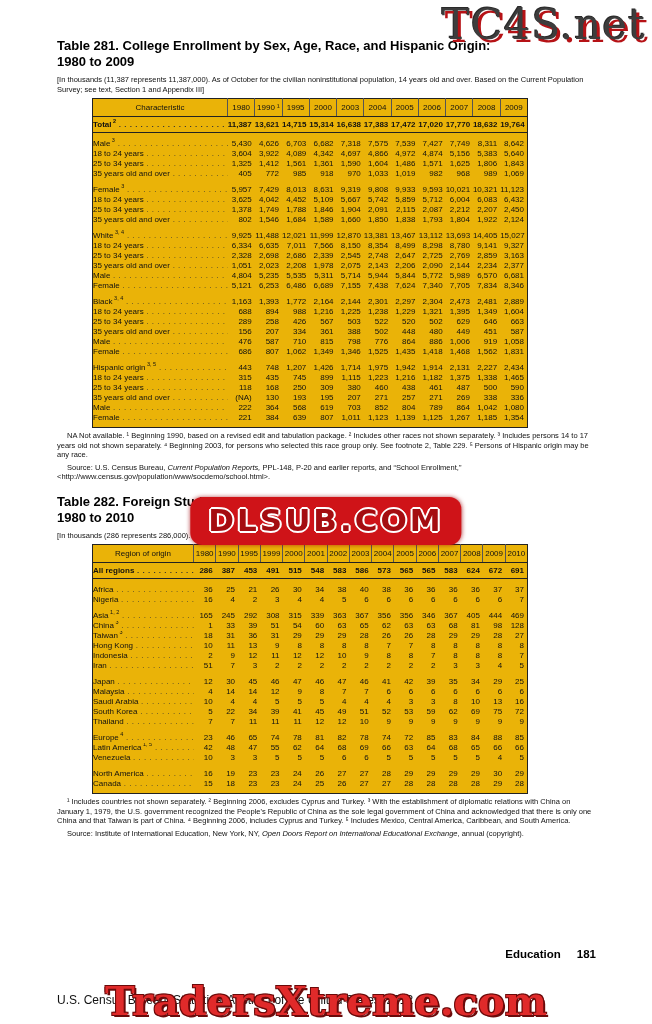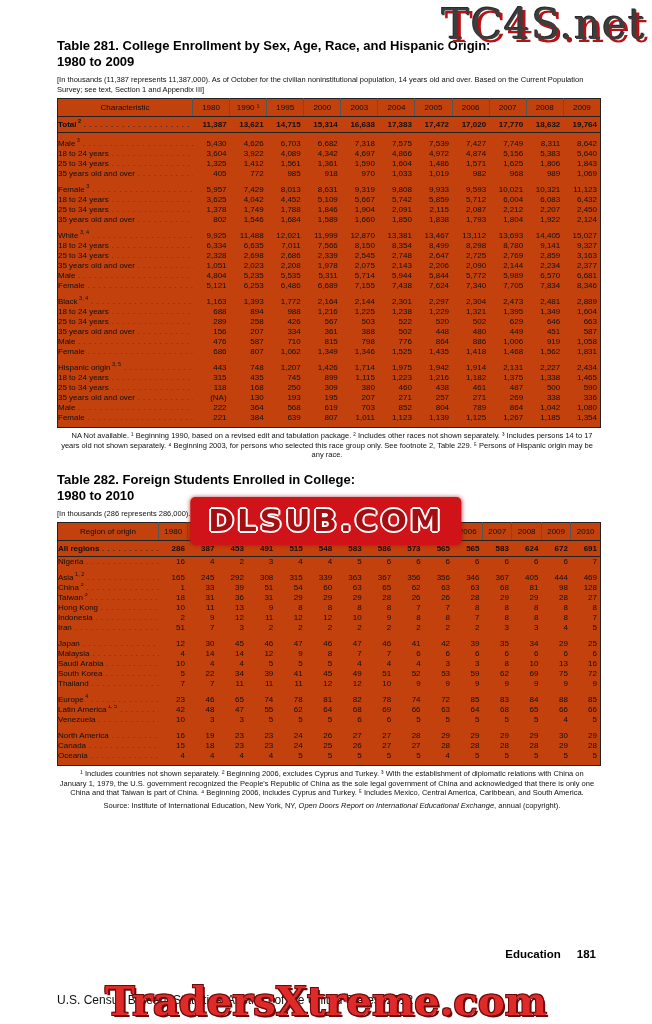--- a/index.html
+++ b/index.html
@@ -18,21 +18,21 @@
     font-size: 13px; font-weight: bold; line-height: 16px;
     white-space: pre-line; margin: 0 0 5px 0; color: #000;
   }
   .tbl-note {
     font-size: 7.5px; line-height: 9.5px; margin: 0 0 4px 0; color: #111;
   }
 
   
   table.stat {
     border-collapse: collapse; table-layout: fixed;
-    width: 544px; border: 1px solid #222; background: #c2410c;
+    width: 436px; border: 1px solid #222; background: #eab308; margin-left: 35px;
   }
   table.stat th, table.stat td {
     font-size: 8px; line-height: 10px; vertical-align: bottom;
     padding: 0; color: #111;
   }
   table.stat thead th {
     border-bottom: 1px solid #222; border-left: 1px solid #555;
     text-align: center; font-weight: normal; padding: 4px 1px 3px 1px;
     vertical-align: middle;
   }
@@ -51,21 +51,21 @@
   .dots { color: #333; }
   .dots::after {
     content: " . . . . . . . . . . . . . . . . . . . . . . . . . . . . . . . . . .";
     letter-spacing: 0.5px;
   }
   sup.fn { font-size: 5.5px; line-height: 0; vertical-align: super; }
 
   
   .foot {
     font-size: 7.5px; line-height: 9.5px; margin: 3px 0 0 0;
-    text-indent: 10px; color: #111; width: 540px; text-align: center;
+    text-indent: 10px; color: #111; width: 540px;
   }
   .foot i { font-style: italic; }
 
   .section-282 { margin-top: 12px; }
 
   
   .footer-right {
     position: absolute; top: 948px; right: 56px;
     font-size: 11.5px; color: #000; font-weight: bold;
   }
@@ -79,21 +79,21 @@
   .wm-top {
     position: absolute; top: 0px; right: 6px;
     font-family: "DejaVu Serif", "Liberation Serif", serif;
     font-size: 42px; font-weight: normal; letter-spacing: 1px;
     color: #3d3d3d;
     text-shadow: 3px 3px 0 #b61216, -1px -1px 0 #2a2a2a;
     z-index: 10;
   }
   .wm-mid {
     position: absolute; top: 497px; left: 50%; transform: translateX(-50%);
-    background: #cf1318; border-radius: 5px; padding: 5px 18px 7px 18px;
+    background: #cf1318; border-radius: 12px; padding: 5px 18px 7px 18px;
     z-index: 10; box-shadow: 0 0 4px rgba(160,10,14,0.7);
   }
   .wm-mid .wm-mid-text {
     font-family: "DejaVu Sans", "Liberation Sans", sans-serif;
     font-size: 31px; font-weight: 800; letter-spacing: 3px;
     color: #a50d11;
     text-shadow: -2px 0 0 #ffffff, 2px 0 0 #ffffff, 0 -2px 0 #ffffff, 0 2px 0 #ffffff,
                  -1px -1px 0 #ffffff, 1px -1px 0 #ffffff, -1px 1px 0 #ffffff, 1px 1px 0 #ffffff;
   }
   .wm-bottom {
@@ -506,20 +506,21 @@
             <td class="num">1,123</td>
             <td class="num">1,139</td>
             <td class="num">1,125</td>
             <td class="num">1,267</td>
             <td class="num">1,185</td>
             <td class="num">1,354</td>
           </tr>
         </tbody>
       </table>
     <p class="foot">NA Not available. ¹ Beginning 1990, based on a revised edit and tabulation package. ² Includes other races not shown separately. ³ Includes persons 14 to 17 years old not shown separately. ⁴ Beginning 2003, for persons who selected this race group only. See footnote 2, Table 229. ⁵ Persons of Hispanic origin may be any race.</p>
+    <p class="foot"><span>Source: U.S. Census Bureau, </span><i>Current Population Reports,</i><span> PPL-148, P-20 and earlier reports, and “School Enrollment,” &lt;http://www.census.gov/population/www/socdemo/school.html&gt;.</span></p>
   </section>
 
   <section class="section-282">
     <h1 class="tbl-title">Table 282. Foreign Students Enrolled in College:
 1980 to 2010</h1>
     <p class="tbl-note">[In thousands (286 represents 286,000). For fall of the previous year]</p>
     <table id="t282" class="stat">
         <thead>
           <tr>
             <th class="stub-h">Region of origin</th>
@@ -552,20 +553,38 @@
             <td class="num">583</td>
             <td class="num">586</td>
             <td class="num">573</td>
             <td class="num">565</td>
             <td class="num">565</td>
             <td class="num">583</td>
             <td class="num">624</td>
             <td class="num">672</td>
             <td class="num">691</td>
           </tr>
+          <tr class="gap">
+            <td class="stub indent0"><span class="lab">Africa</span><span class="dots"></span></td>
+            <td class="num">36</td>
+            <td class="num">25</td>
+            <td class="num">21</td>
+            <td class="num">26</td>
+            <td class="num">30</td>
+            <td class="num">34</td>
+            <td class="num">38</td>
+            <td class="num">40</td>
+            <td class="num">38</td>
+            <td class="num">36</td>
+            <td class="num">36</td>
+            <td class="num">36</td>
+            <td class="num">36</td>
+            <td class="num">37</td>
+            <td class="num">37</td>
+          </tr>
           <tr>
             <td class="stub indent1"><span class="lab">Nigeria</span><span class="dots"></span></td>
             <td class="num">16</td>
             <td class="num">4</td>
             <td class="num">2</td>
             <td class="num">3</td>
             <td class="num">4</td>
             <td class="num">4</td>
             <td class="num">5</td>
             <td class="num">6</td>
@@ -858,38 +877,20 @@
             <td class="num">26</td>
             <td class="num">27</td>
             <td class="num">27</td>
             <td class="num">28</td>
             <td class="num">28</td>
             <td class="num">28</td>
             <td class="num">28</td>
             <td class="num">29</td>
             <td class="num">28</td>
           </tr>
-          <tr>
-            <td class="stub indent0"><span class="lab">Oceania</span><span class="dots"></span></td>
-            <td class="num">4</td>
-            <td class="num">4</td>
-            <td class="num">4</td>
-            <td class="num">4</td>
-            <td class="num">5</td>
-            <td class="num">5</td>
-            <td class="num">5</td>
-            <td class="num">5</td>
-            <td class="num">5</td>
-            <td class="num">4</td>
-            <td class="num">5</td>
-            <td class="num">5</td>
-            <td class="num">5</td>
-            <td class="num">5</td>
-            <td class="num">5</td>
-          </tr>
         </tbody>
       </table>
     <p class="foot">¹ Includes countries not shown separately. ² Beginning 2006, excludes Cyprus and Turkey. ³ With the establishment of diplomatic relations with China on January 1, 1979, the U.S. government recognized the People's Republic of China as the sole legal government of China and acknowledged that there is only one China and that Taiwan is part of China. ⁴ Beginning 2006, includes Cyprus and Turkey. ⁵ Includes Mexico, Central America, Caribbean, and South America.</p>
     <p class="foot"><span>Source: Institute of International Education, New York, NY, </span><i>Open Doors Report on International Educational Exchange</i><span>, annual (copyright).</span></p>
   </section>
 
 </div>
 
 <div class="footer-right">
   <span>Education</span><span class="pgnum">181</span>

